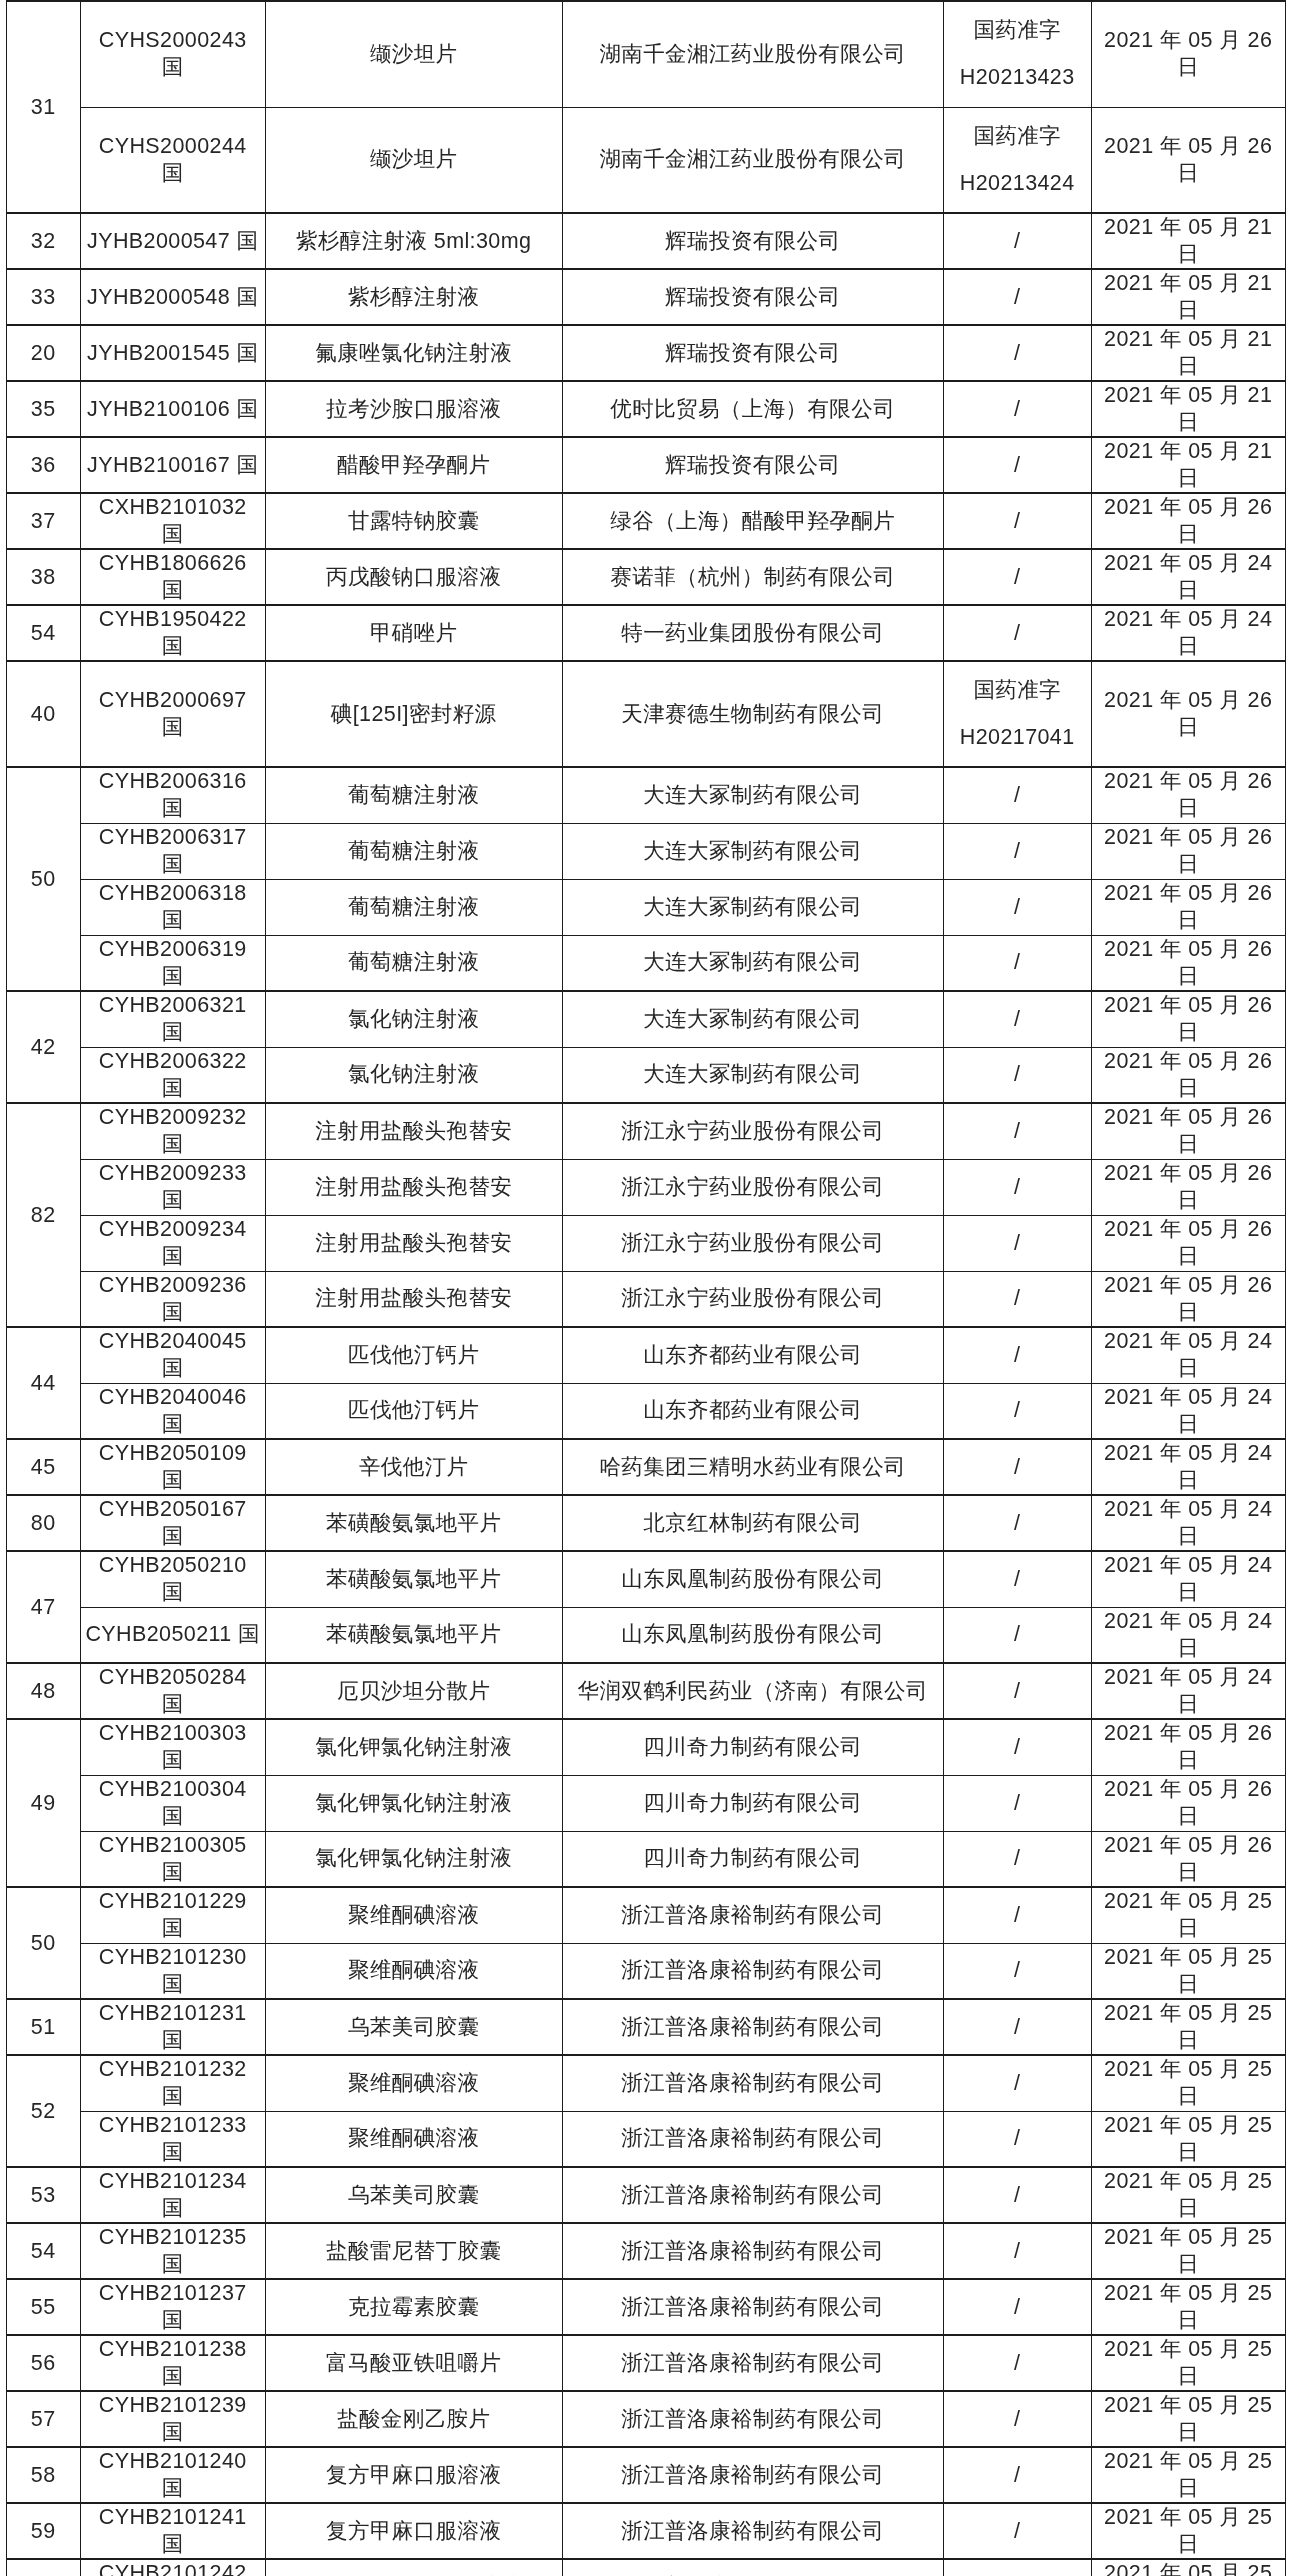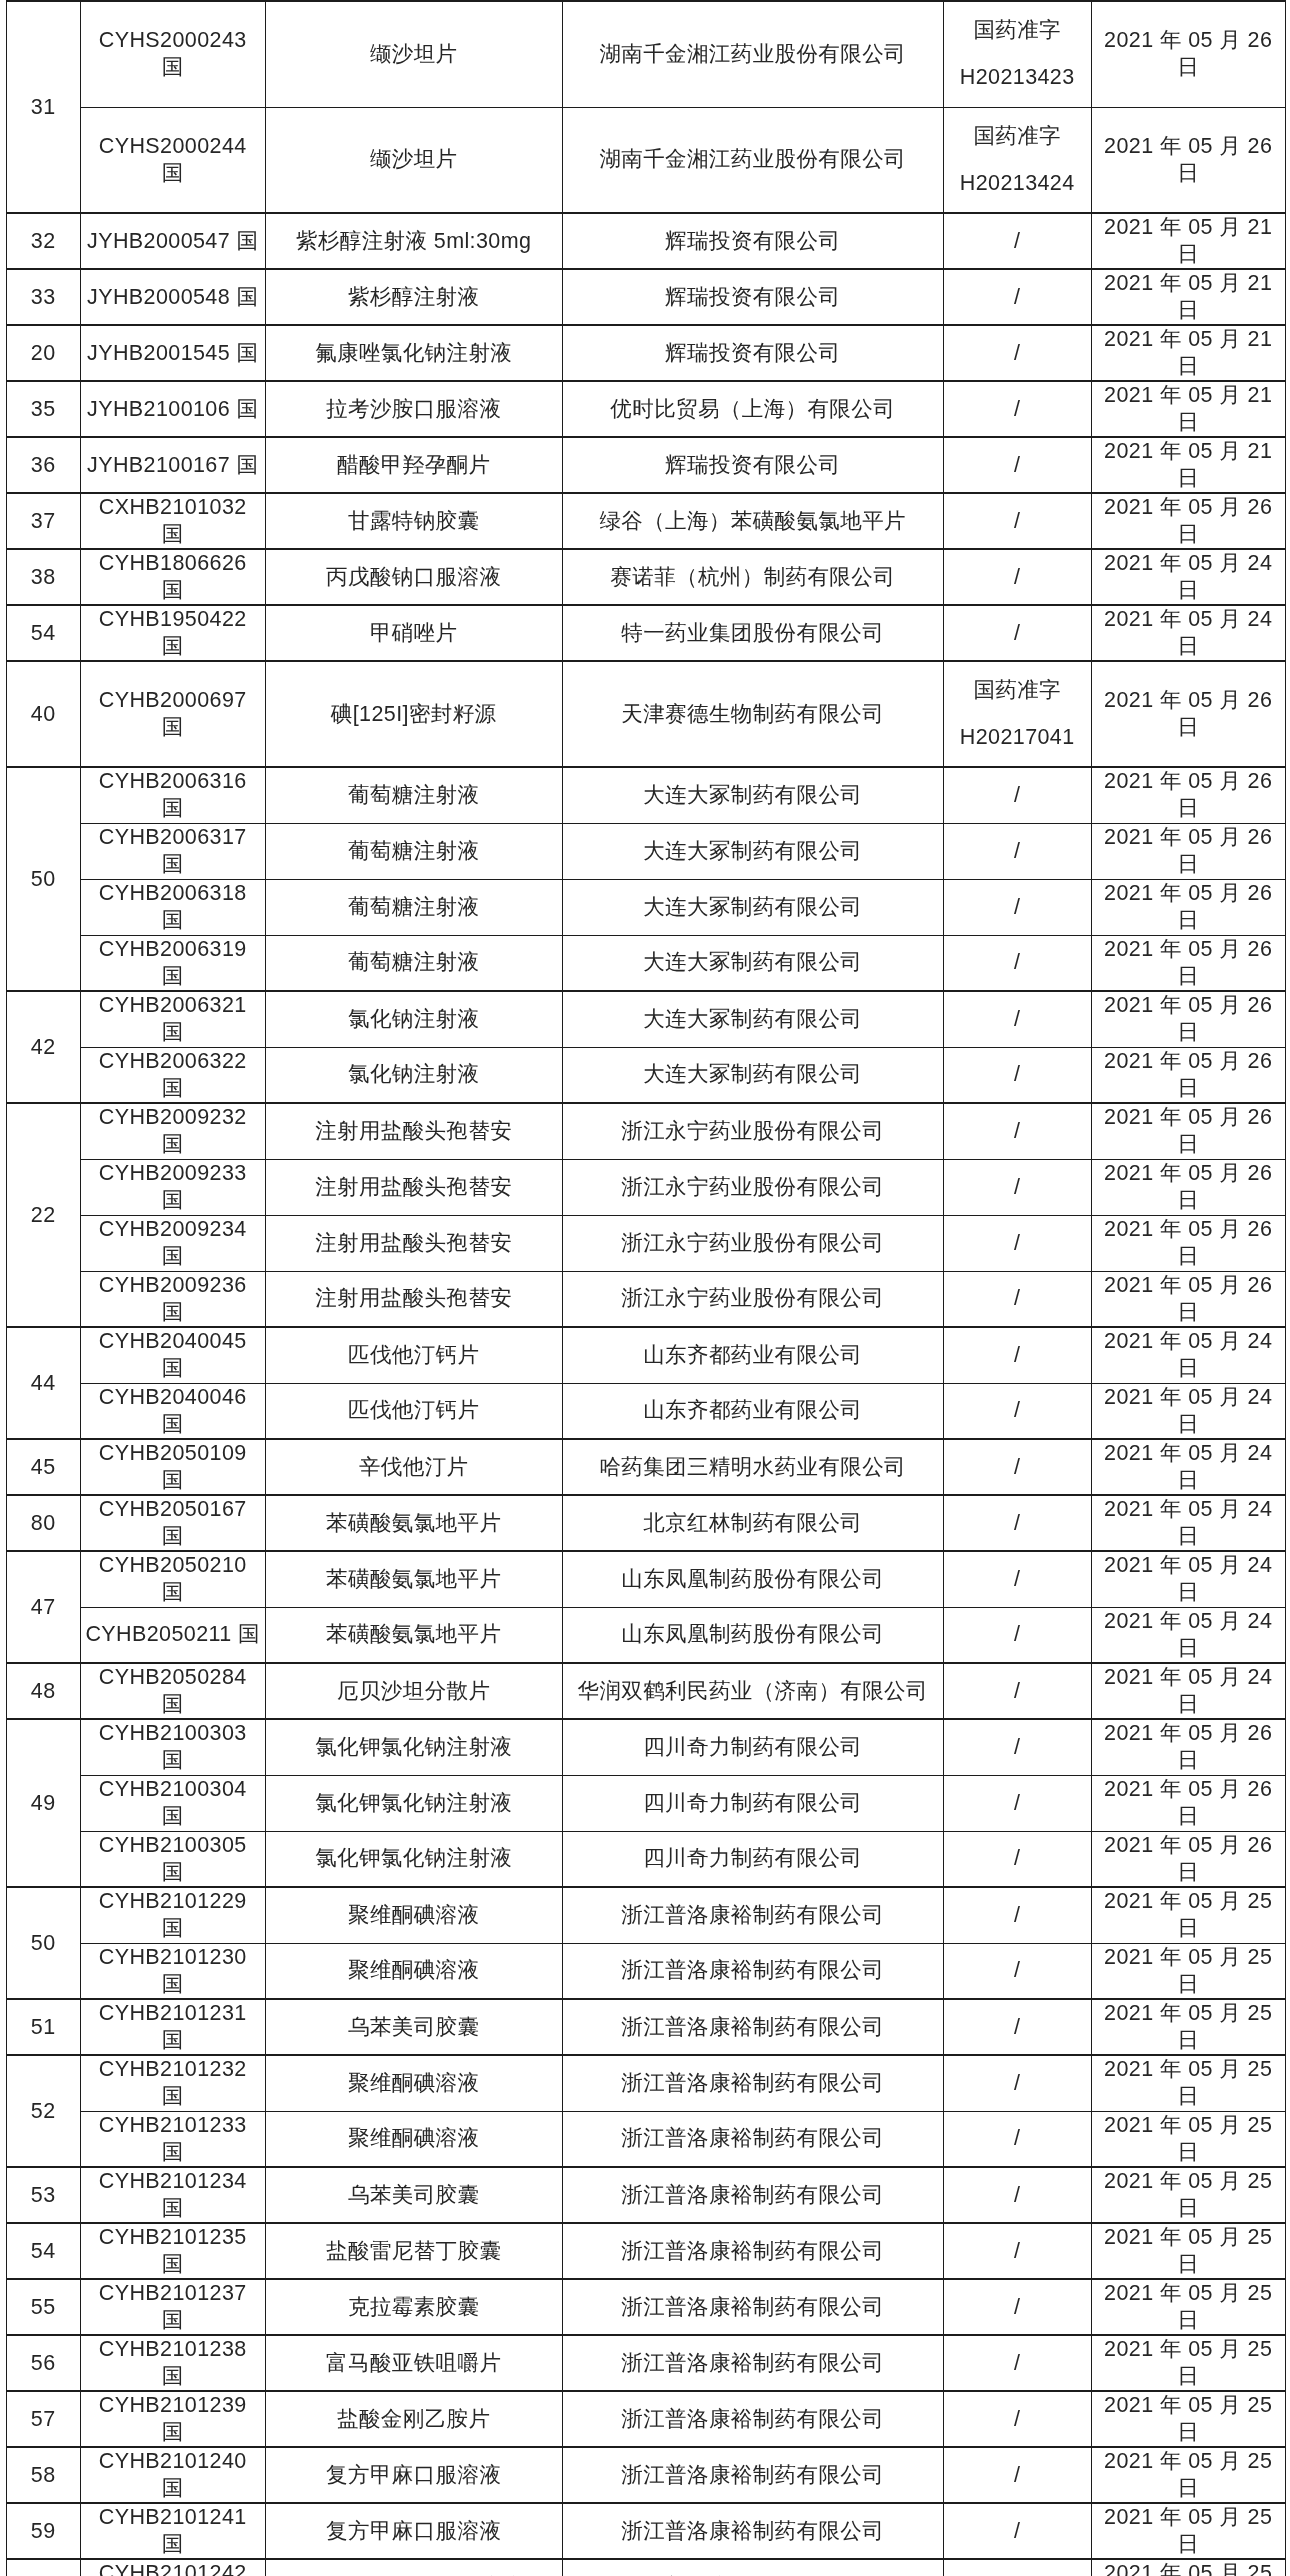--- a/index.html
+++ b/index.html
@@ -112,21 +112,21 @@
           <td>JYHB2100167 国</td>
           <td>醋酸甲羟孕酮片</td>
           <td>辉瑞投资有限公司</td>
           <td>/</td>
           <td>2021 年 05 月 21 日</td>
         </tr>
         <tr class="row group-start">
           <td class="col-no" rowspan="1">37</td>
           <td>CXHB2101032 国</td>
           <td>甘露特钠胶囊</td>
-          <td>绿谷（上海）苯磺酸氨氯地平片</td>
+          <td>绿谷（上海）醋酸甲羟孕酮片</td>
           <td>/</td>
           <td>2021 年 05 月 26 日</td>
         </tr>
         <tr class="row group-start">
           <td class="col-no" rowspan="1">38</td>
           <td>CYHB1806626 国</td>
           <td>丙戊酸钠口服溶液</td>
           <td>赛诺菲（杭州）制药有限公司</td>
           <td>/</td>
           <td>2021 年 05 月 24 日</td>
@@ -188,21 +188,21 @@
           <td>2021 年 05 月 26 日</td>
         </tr>
         <tr class="row">
           <td>CYHB2006322 国</td>
           <td>氯化钠注射液</td>
           <td>大连大冢制药有限公司</td>
           <td>/</td>
           <td>2021 年 05 月 26 日</td>
         </tr>
         <tr class="row group-start">
-          <td class="col-no" rowspan="4">22</td>
+          <td class="col-no" rowspan="4">82</td>
           <td>CYHB2009232 国</td>
           <td>注射用盐酸头孢替安</td>
           <td>浙江永宁药业股份有限公司</td>
           <td>/</td>
           <td>2021 年 05 月 26 日</td>
         </tr>
         <tr class="row">
           <td>CYHB2009233 国</td>
           <td>注射用盐酸头孢替安</td>
           <td>浙江永宁药业股份有限公司</td>

